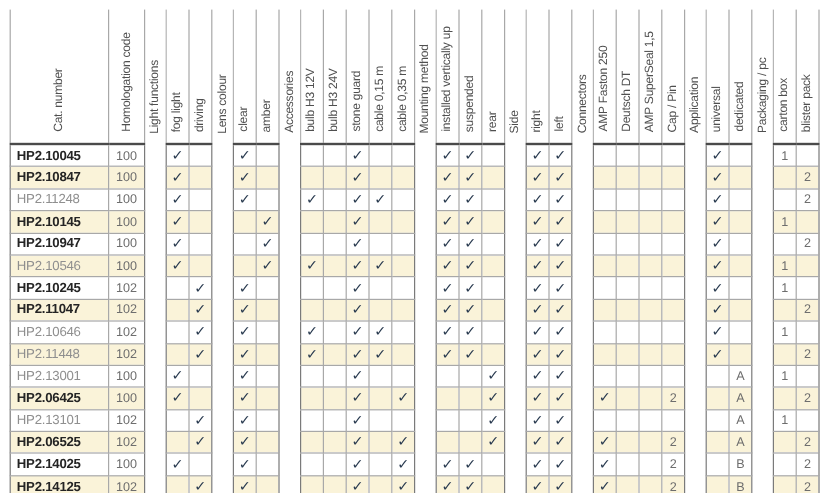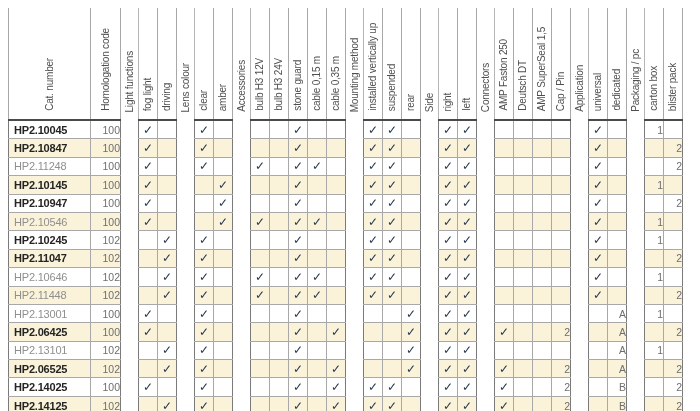--- a/index.html
+++ b/index.html
@@ -11,21 +11,21 @@
   .h-gap{border-left:1px solid #b5b5b5;border-right:1px solid #b5b5b5;border-bottom:none;}
   .vtext{display:inline-block;writing-mode:vertical-rl;transform:rotate(180deg);white-space:nowrap;
          font-size:10px;line-height:1;color:#4f4f4f;letter-spacing:-0.2px;}
   td{height:17.4px;padding:0;font-size:10.5px;overflow:hidden;}
   .cell{border:1px solid #a8a8a8;text-align:center;background:#fff;}
   .cat{border:1px solid #a8a8a8;border-left:1px solid #7a7a7a;text-align:left;padding-left:5px;
        color:#8f8f8f;font-size:11px;letter-spacing:-0.2px;background:#fff;}
   .cat.bold{color:#242424;font-weight:700;}
   .gap{border:none;background:#fff;}
   tr.shade .cell,tr.shade .cat{background:#faf3d9;}
-  .num{color:#6e6e6e;text-align:right;}
+  .num{color:#6e6e6e;}
   .chk{color:#2a3b50;font-size:12px;line-height:1;}
   .el{border-left:1px solid #7a7a7a;}
   .er{border-right:1px solid #7a7a7a;}
   tbody tr:first-child td.cell, tbody tr:first-child td.cat{border-top:2px solid #4a4a4a;}
   tbody tr:last-child td.cell, tbody tr:last-child td.cat{border-bottom:2px solid #555;}
 </style>
 </head>
 <body>
 
 <div class="stage">

